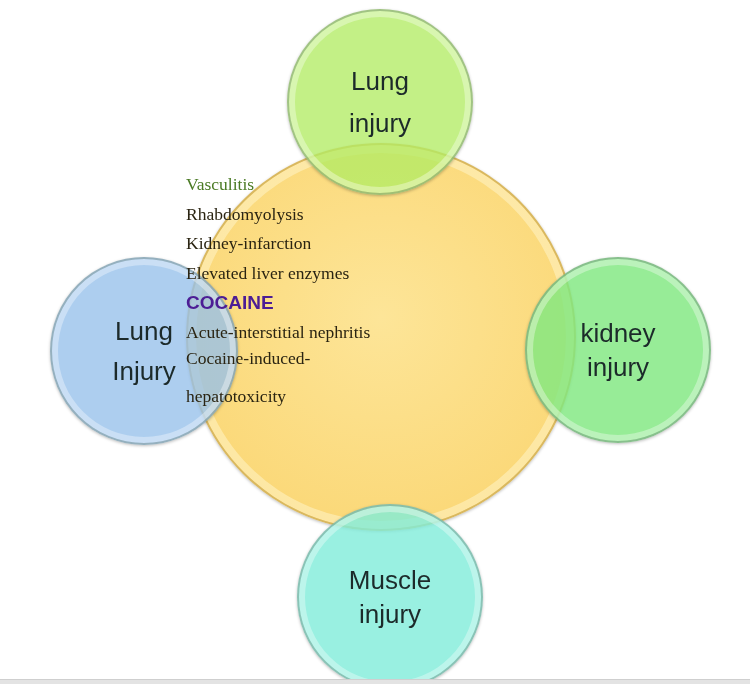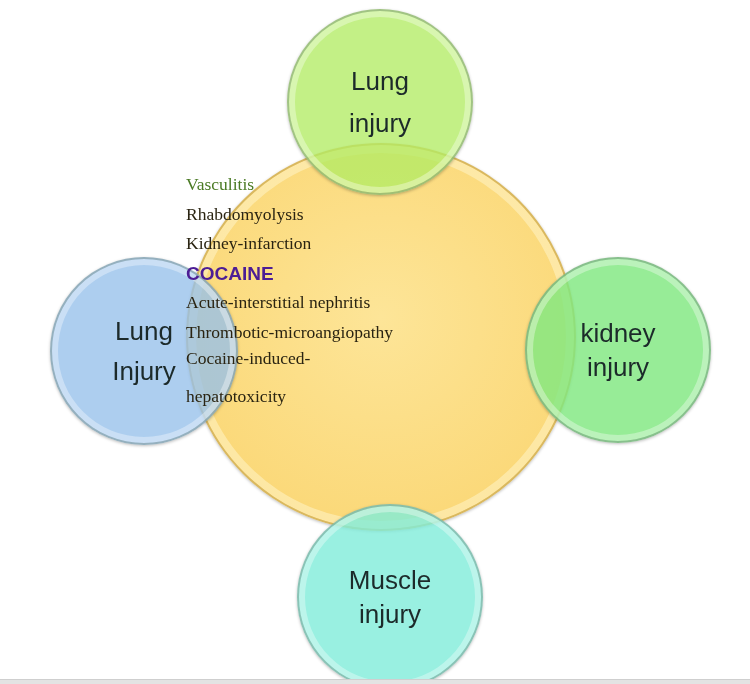--- a/index.html
+++ b/index.html
@@ -70,21 +70,21 @@
 
   <div class="circle sat muscle">
     <span class="sat-label">Muscle</span>
     <span class="sat-label">injury</span>
   </div>
 
   <div class="center-text">
     <div class="line vasc">Vasculitis</div>
     <div class="line">Rhabdomyolysis</div>
     <div class="line">Kidney-infarction</div>
+    <div class="line">Elevated liver enzymes</div>
     <div class="line drug">COCAINE</div>
     <div class="line">Acute-interstitial nephritis</div>
-    <div class="line">Thrombotic-microangiopathy</div>
     <div class="wrap">Cocaine-induced-</div>
     <div class="wrap" style="margin-top:16px">hepatotoxicity</div>
   </div>
 
   <div class="bottom-rule"></div>
 </div>
 
 </body></html>

